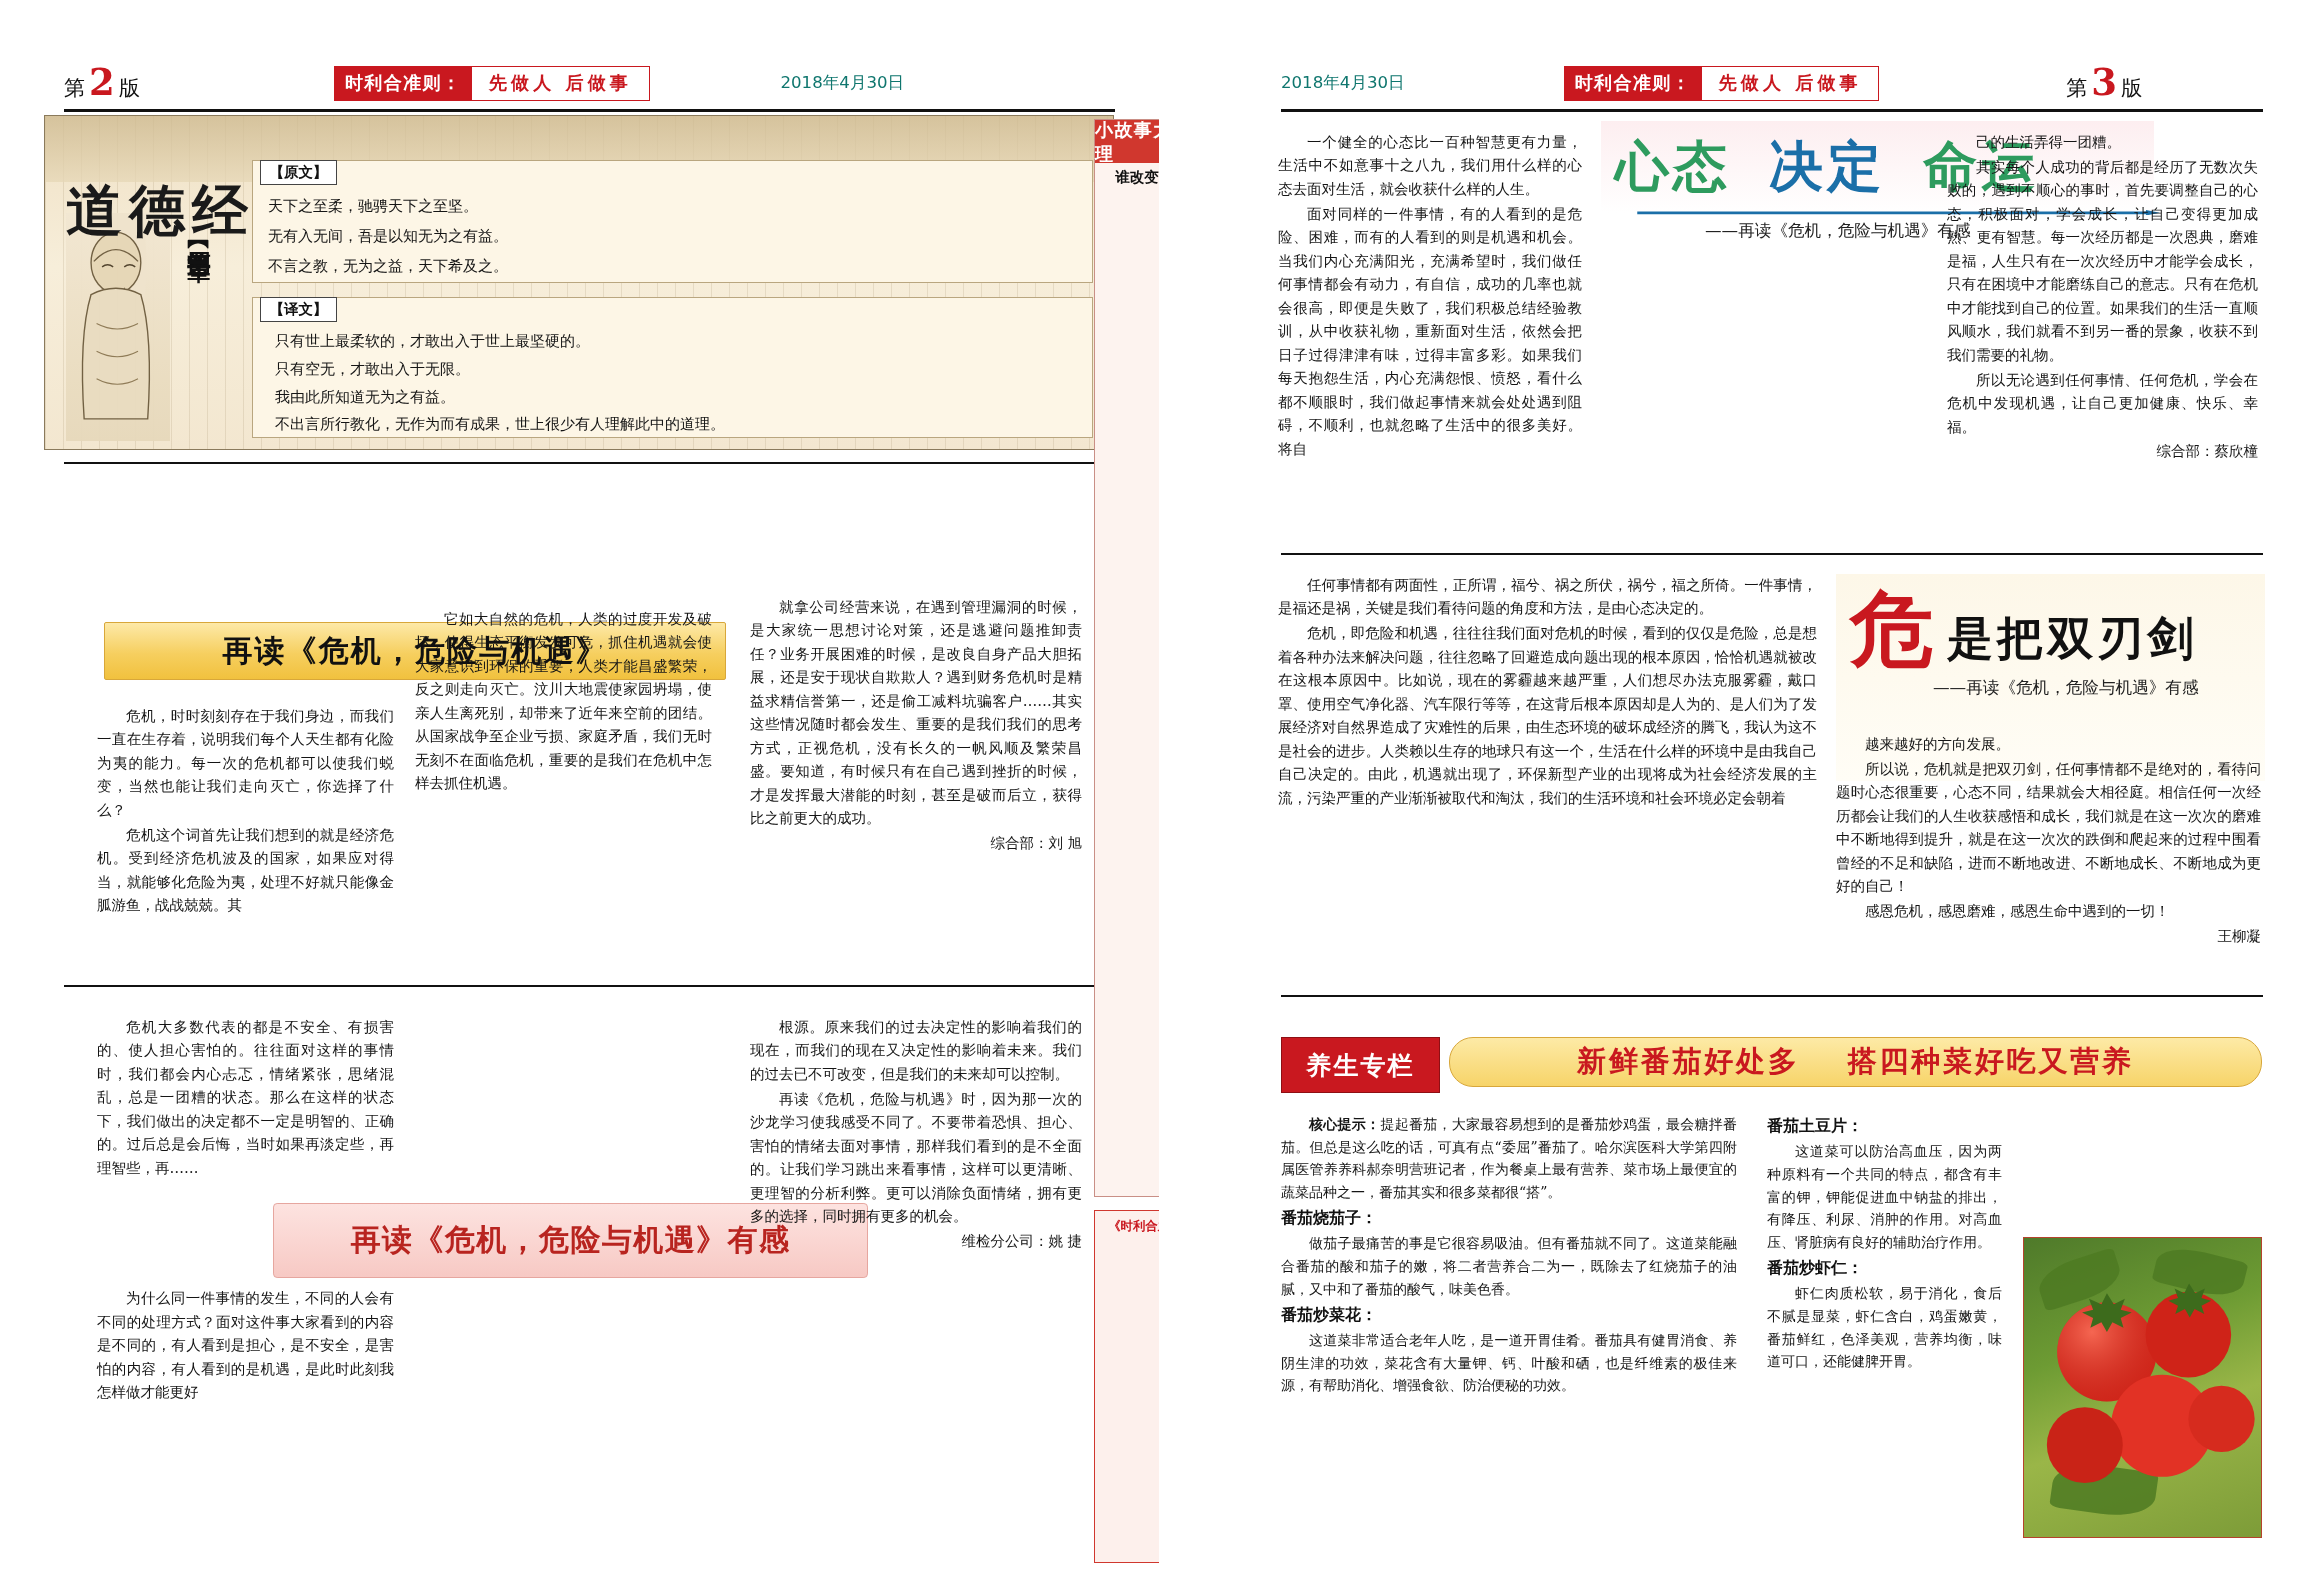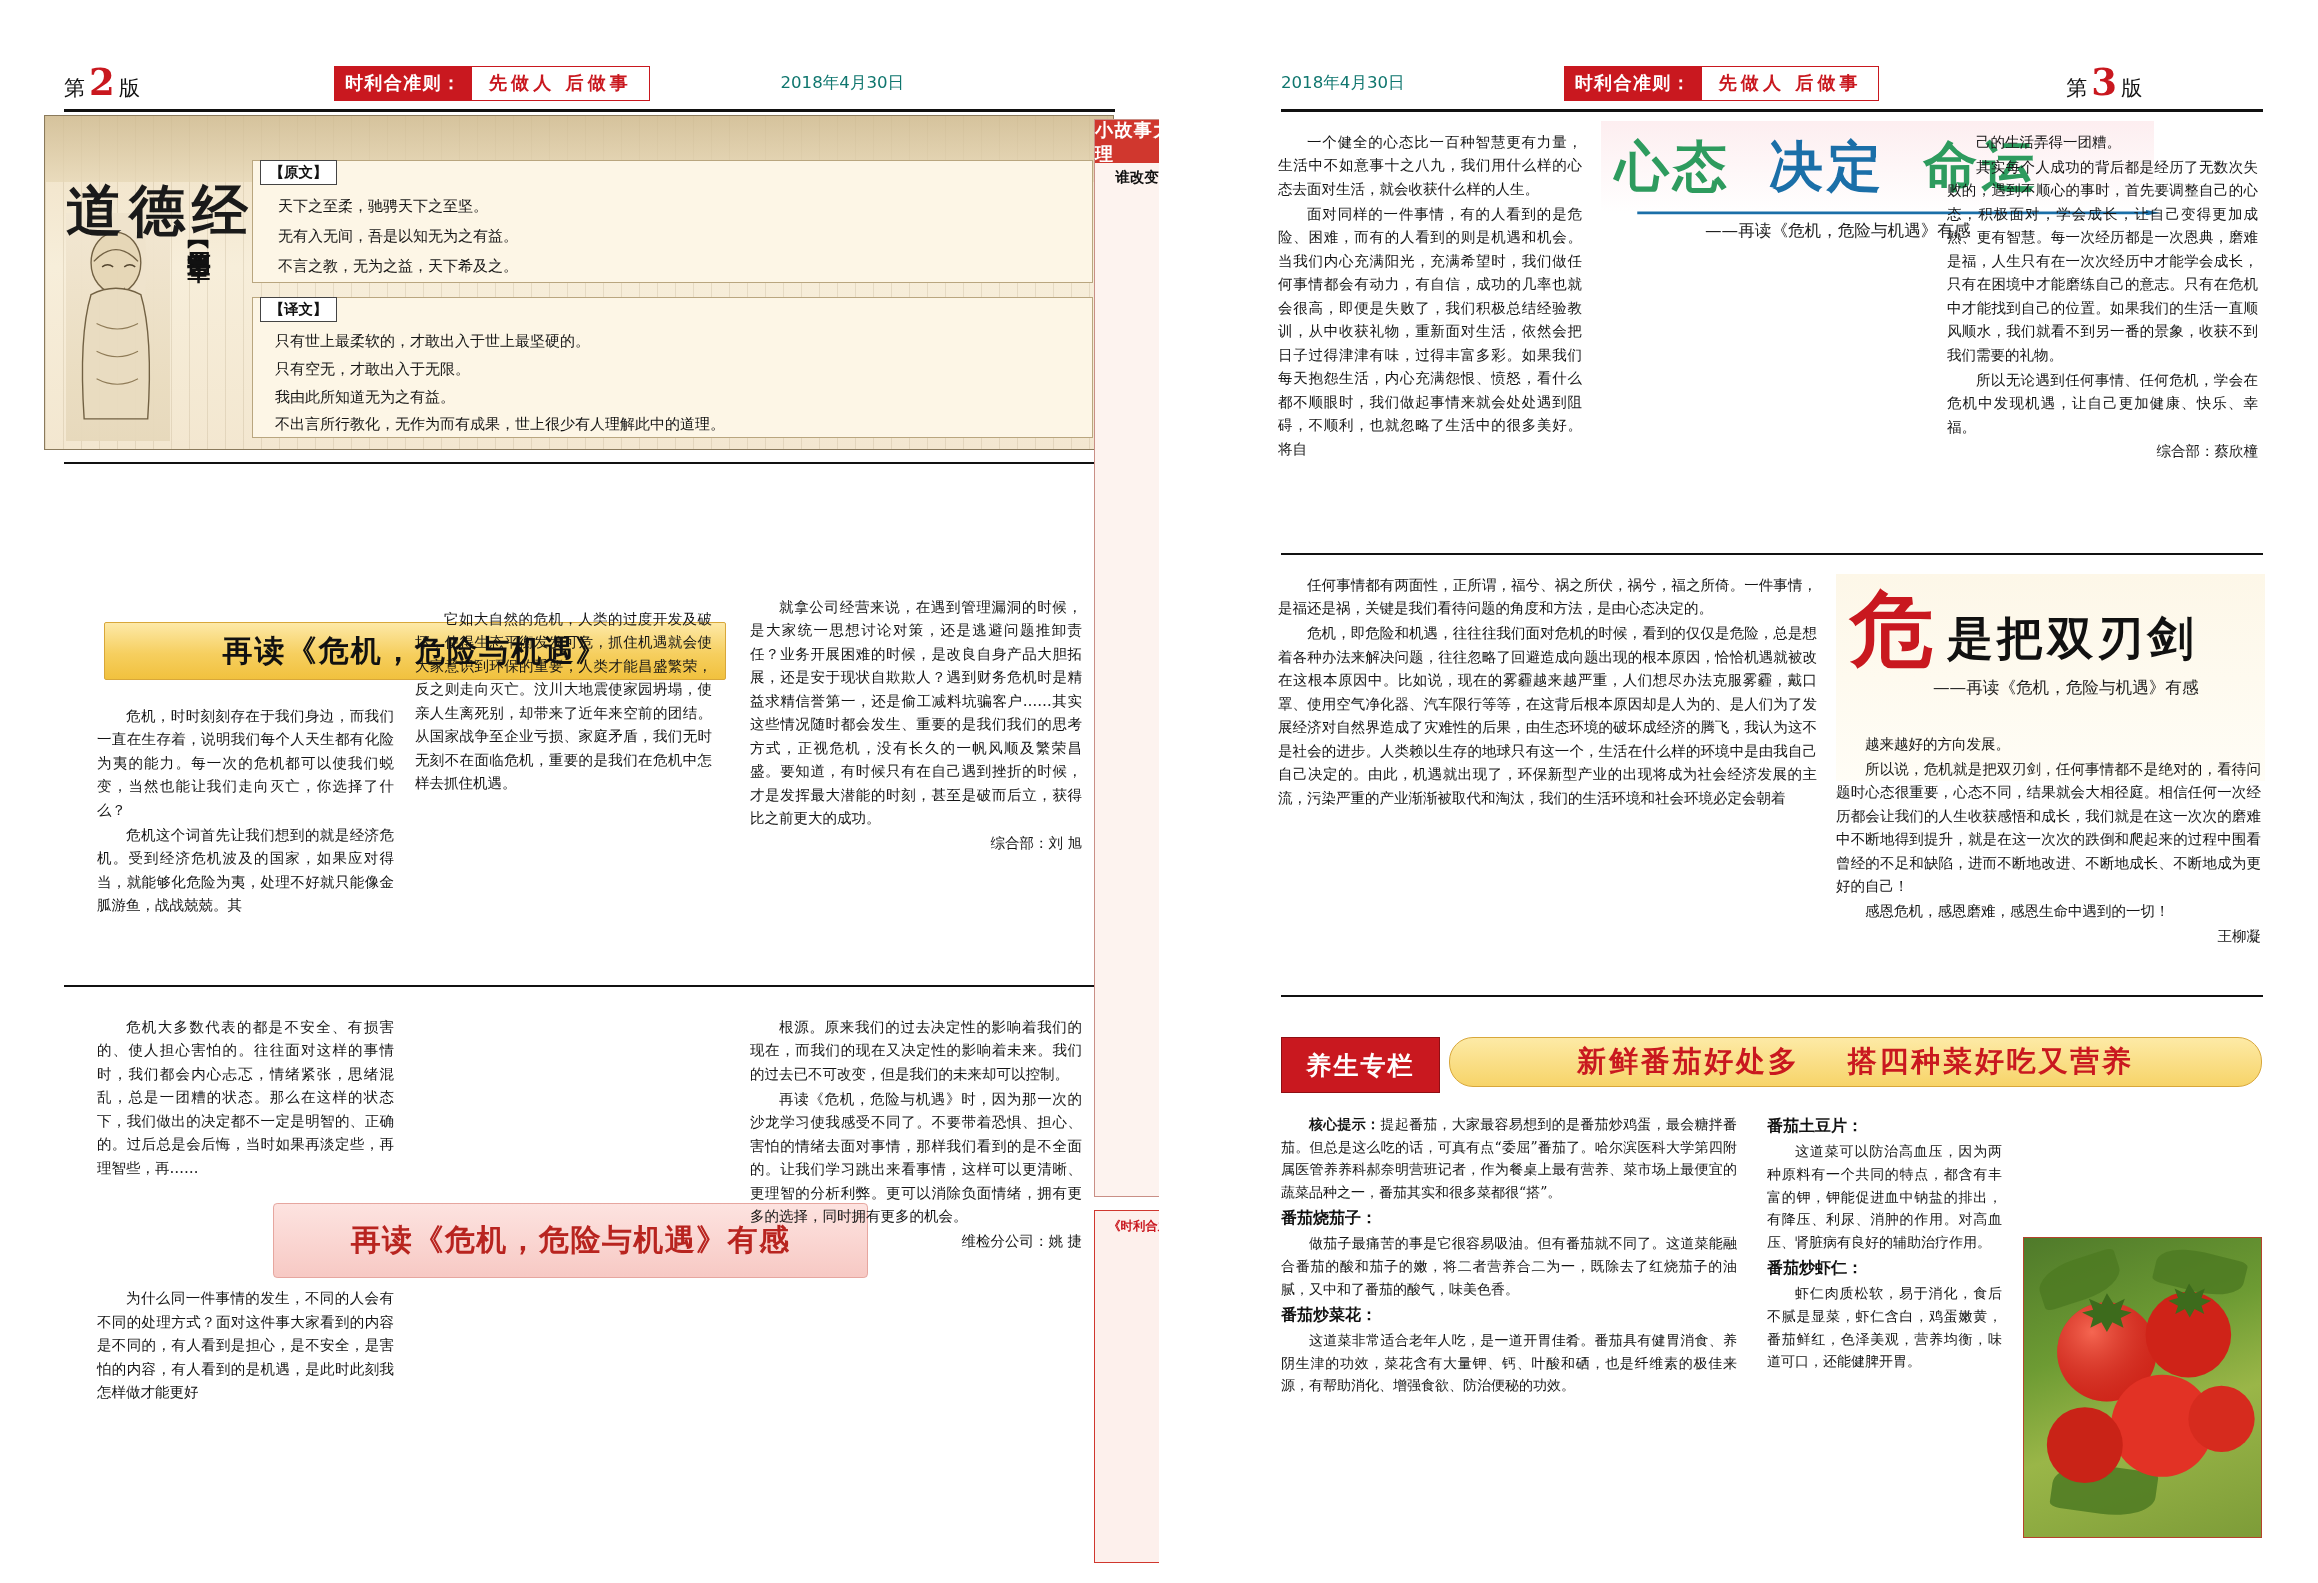--- a/index.html
+++ b/index.html
@@ -212,21 +212,21 @@
           <path d="M36 118 q36 -18 72 0 q18 60 10 180 l-92 0 q-8 -120 10 -180 z" fill="#e9dcc0" stroke="#6b5a3c" stroke-width="2"></path>
           <path d="M44 160 q30 16 60 0 M44 200 q30 16 60 0 M44 240 q30 16 60 0" fill="none" stroke="#8a7651" stroke-width="1.5"></path>
         </svg>
       </div>
 
       <div class="ddj-title">道德经</div>
       <div class="ddj-chapter">【第四十三章】</div>
 
       <div class="ddj-panel" style="top:44px; height:123px;">
         <div class="ddj-tag">【原文】</div>
-        <div class="ddj-lines" style="padding:30px 0 0 18px;">
+        <div class="ddj-lines" style="padding:30px 0 0 8px;">
           <div>天下之至柔，驰骋天下之至坚。</div>
           <div>无有入无间，吾是以知无为之有益。</div>
           <div>不言之教，无为之益，天下希及之。</div>
         </div>
       </div>
 
       <div class="ddj-panel" style="top:181px; height:141px;">
         <div class="ddj-tag">【译文】</div>
         <div class="ddj-lines" style="padding:30px 0 0 15px; line-height:1.85;">
           <div>只有世上最柔软的，才敢出入于世上最坚硬的。</div>

